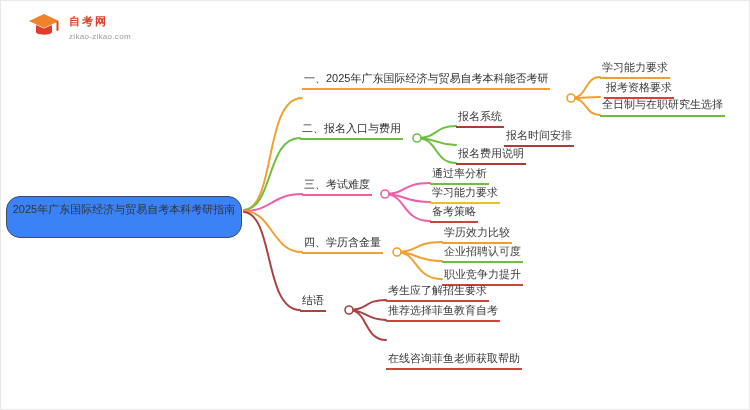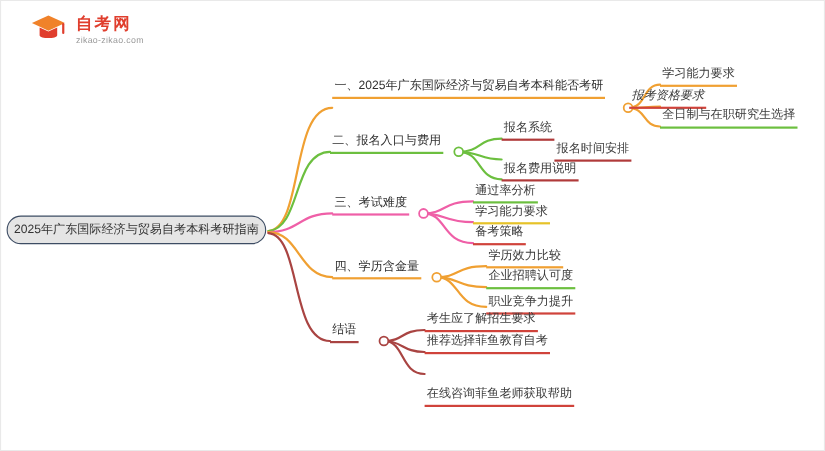--- a/index.html
+++ b/index.html
@@ -7,27 +7,27 @@
     width:750px;height:410px;position:relative;background:#ffffff;
     font-family:"Liberation Sans","DejaVu Sans",sans-serif;
     overflow:hidden;box-shadow:inset 0 0 0 1px #e9e9e9;
   }
   .links{position:absolute;left:0;top:0;width:750px;height:410px;}
   .links path{fill:none;stroke-width:2;stroke-linecap:round;}
   .links circle{stroke-width:1.6;fill:#ffffff;}
 
   
   .logo{position:absolute;left:26px;top:10px;display:flex;align-items:center;gap:7px;}
-  .logo-name{font-size:15px;font-weight:bold;color:#e03e2d;letter-spacing:2px;line-height:17px;}
+  .logo-name{font-size:11px;font-weight:bold;color:#e03e2d;letter-spacing:2px;line-height:17px;}
   .logo-domain{font-size:8px;color:#9a9a9a;margin-top:2px;letter-spacing:.3px;}
 
   
   .root-node{
-    position:absolute;left:6px;top:196px;width:236px;height:26px;
-    border:1.4px solid #3d4c63;border-radius:14px;background:#e5e5e5;
+    position:absolute;left:6px;top:196px;width:236px;height:42px;
+    border:1.4px solid #3d4c63;border-radius:14px;background:#3b82f6;
     font-size:11px;color:#333;line-height:25px;text-align:center;
     white-space:nowrap;box-sizing:border-box;
   }
 
   
   .node{
     position:absolute;white-space:nowrap;font-size:11px;color:#3a3a3a;
     line-height:13px;padding:1px 2px 3px 2px;border-bottom:2px solid #999;
   }
   .branch-label{color:#2f2f2f;}
@@ -79,21 +79,21 @@
   <div class="logo-text">
     <div class="logo-name">自考网</div>
     <div class="logo-domain">zikao-zikao.com</div>
   </div>
 </div>
 
 <div class="root-node">2025年广东国际经济与贸易自考本科考研指南</div>
 
 <div class="node branch-label" style="left: 302px; top: 71px; border-bottom-color: rgb(240, 160, 50);">一、2025年广东国际经济与贸易自考本科能否考研</div>
 <div class="node" style="left: 600px; top: 60px; border-bottom-color: rgb(240, 160, 50);">学习能力要求</div>
-<div class="node" style="left: 572px; top: 80px; border-bottom-color: rgb(208, 67, 59); font-style: italic;">报考资格要求</div>
+<div class="node" style="left: 604px; top: 80px; border-bottom-color: rgb(208, 67, 59);">报考资格要求</div>
 <div class="node" style="left: 600px; top: 98px; border-bottom-color: rgb(108, 191, 63); font-family: Liberation Mono, monospace;">全日制与在职研究生选择</div>
 
 <div class="node branch-label" style="left: 300px; top: 121px; border-bottom-color: rgb(108, 191, 63);">二、报名入口与费用</div>
 <div class="node" style="left: 456px; top: 109px; border-bottom-color: rgb(176, 58, 58);">报名系统</div>
 <div class="node" style="left: 456px; top: 128px; border-bottom-color: rgb(176, 58, 58); margin-left: 48px;">报名时间安排</div>
 <div class="node" style="left: 456px; top: 146px; border-bottom-color: rgb(176, 58, 58);">报名费用说明</div>
 
 <div class="node branch-label" style="left: 302px; top: 177px; border-bottom-color: rgb(239, 95, 167);">三、考试难度</div>
 <div class="node" style="left: 430px; top: 166px; border-bottom-color: rgb(108, 191, 63);">通过率分析</div>
 <div class="node" style="left: 430px; top: 185px; border-bottom-color: rgb(230, 194, 41);">学习能力要求</div>

